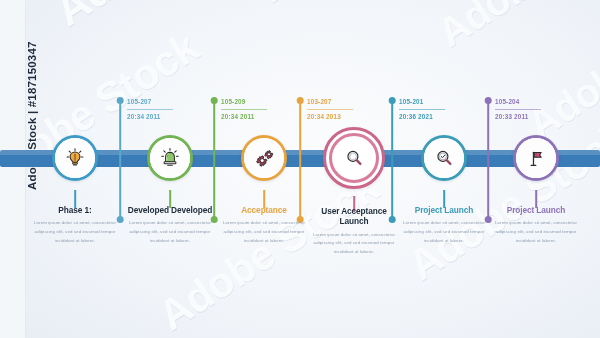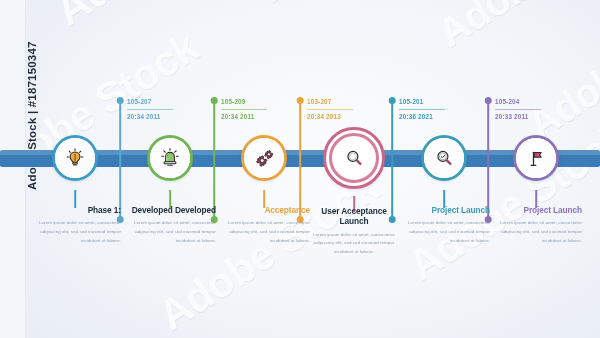--- a/index.html
+++ b/index.html
@@ -142,21 +142,21 @@
 
   
   .caption {
     position: absolute;
     top: 205px;
     left: 50%;
     transform: translateX(-50%);
     width: 92px;
   }
   .caption.center { text-align: center; }
-  .caption.left   { text-align: right; }
+  .caption.left   { text-align: center; }
   .cap-title {
     font-size: 8.3px;
     font-weight: 700;
     line-height: 1.25;
     letter-spacing: -0.1px;
     margin-bottom: 4px;
   }
   .cap-body {
     font-size: 4.4px;
     line-height: 1.95;

